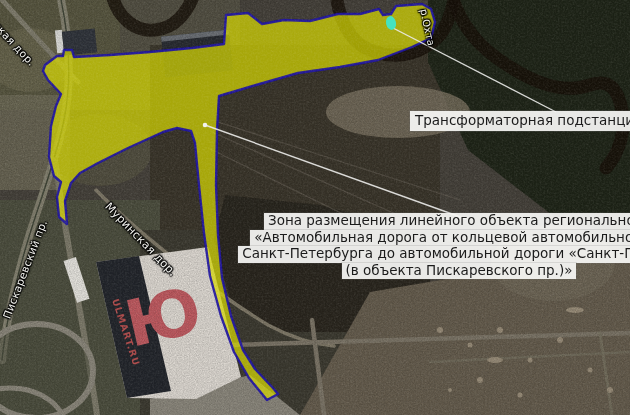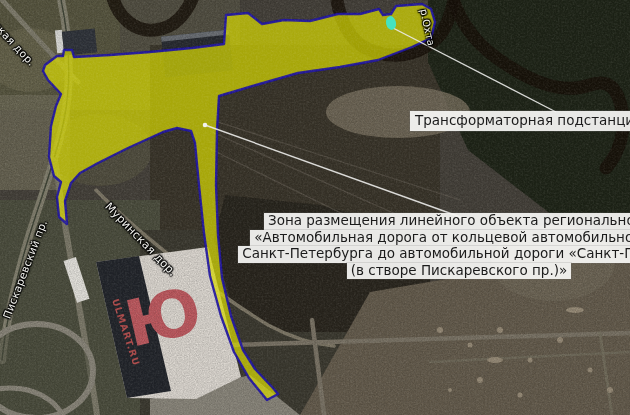--- a/index.html
+++ b/index.html
@@ -155,16 +155,16 @@
   <div class="street-label" id="lbl-murinskaya">Муринская дор.</div>
   <div class="street-label" id="lbl-piskarevsky">Пискаревский пр.</div>
   <div class="street-label" id="lbl-river">р.Охта</div>
 
   <div class="map-label" style="left:410px;top:111px;">Трансформаторная подстанция</div>
 
   <div class="zone-block">
     <div class="zone-line">Зона размещения линейного объекта регионального</div>
     <div class="zone-line">«Автомобильная дорога от кольцевой автомобильной до</div>
     <div class="zone-line">Санкт-Петербурга до автомобильной дороги «Санкт-Петерб</div>
-    <div class="zone-line">(в створе Пискаревского пр.)»</div>
+    <div class="zone-line">(в объекта Пискаревского пр.)»</div>
   </div>
 
 </div>
 
 </body></html>

